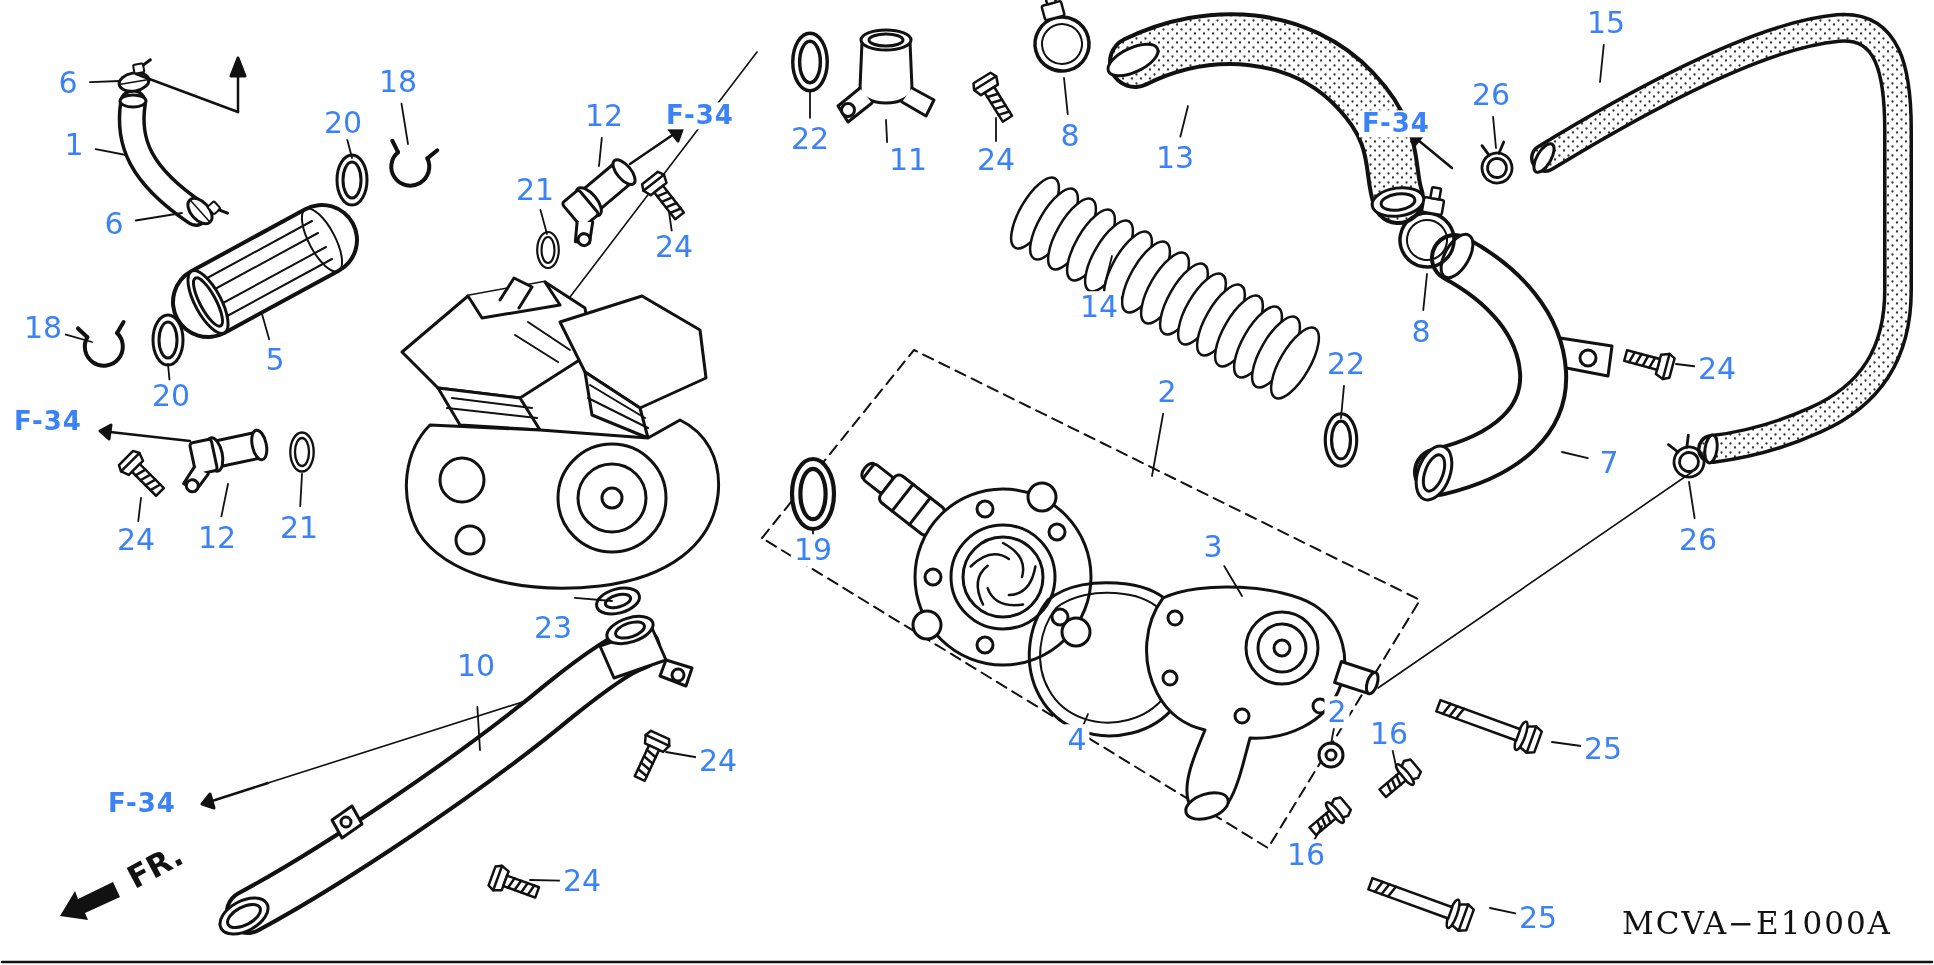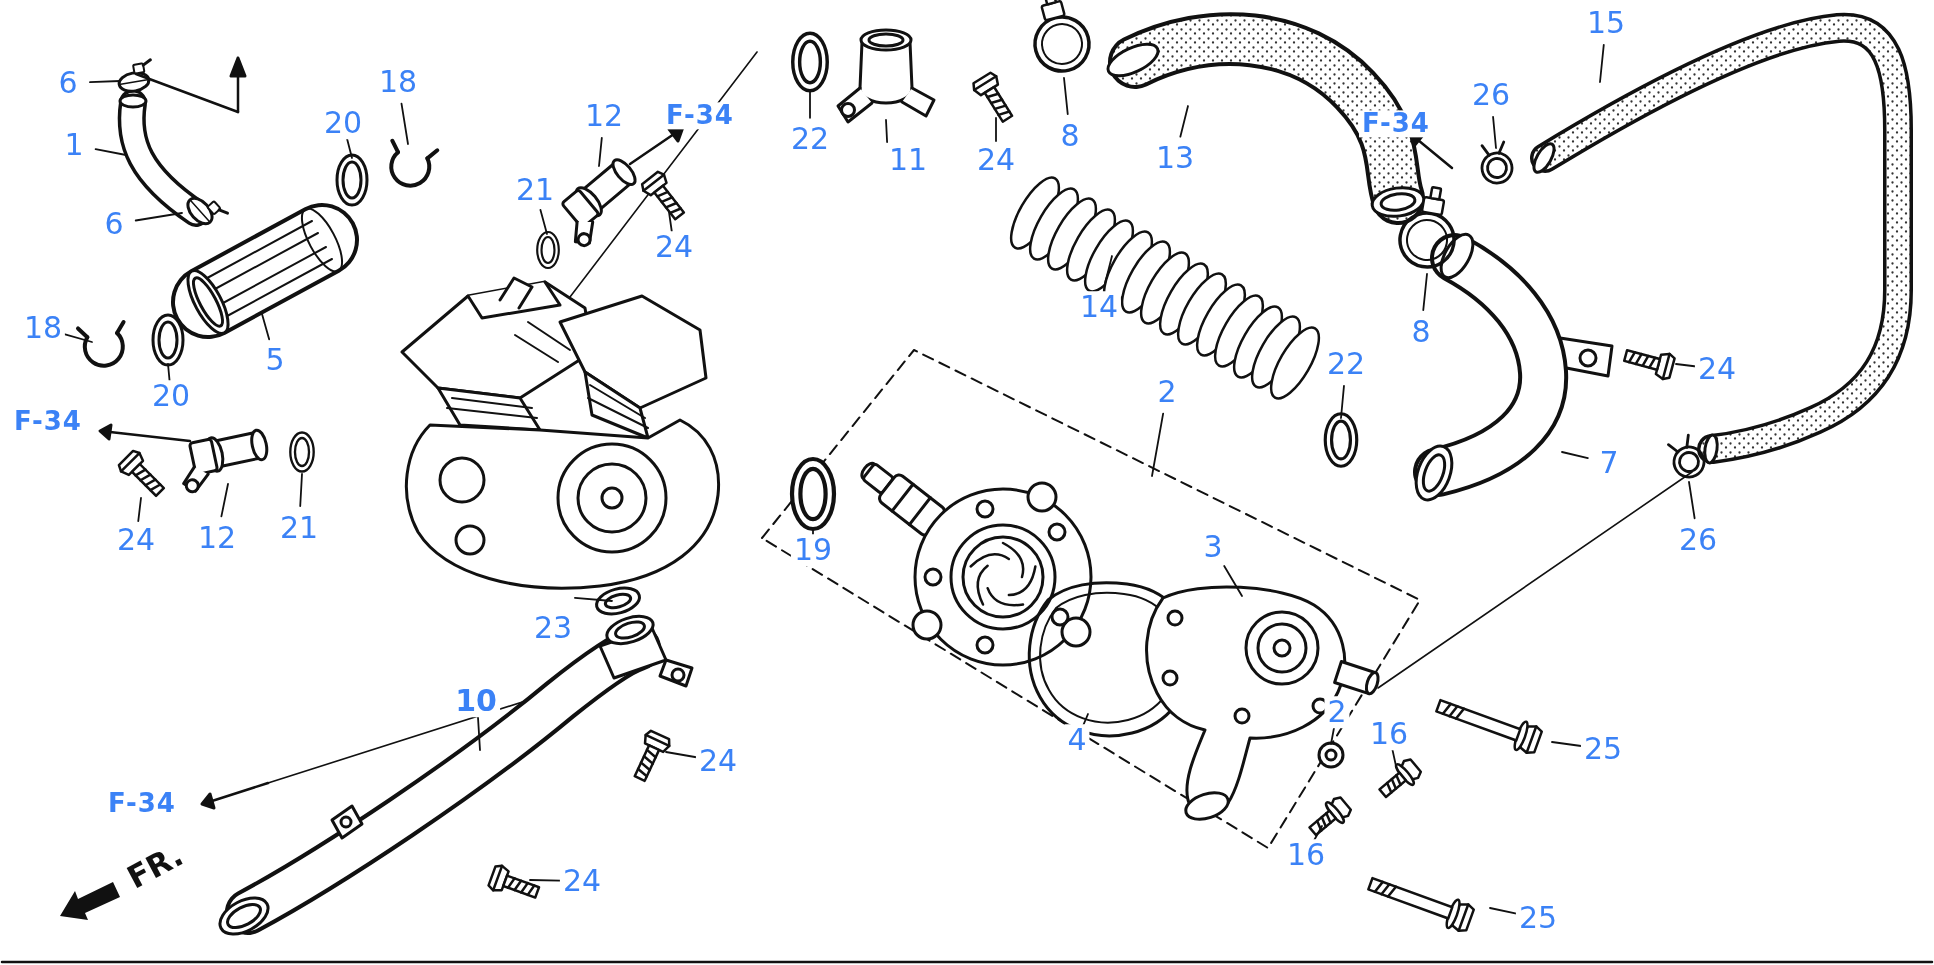--- a/index.html
+++ b/index.html
@@ -395,26 +395,27 @@
       <div class="part-label" style="left: 1099px; top: 307px;">14</div>
       <div class="part-label" style="left: 1421px; top: 332px;">8</div>
       <div class="part-label" style="left: 1346px; top: 364px;">22</div>
       <div class="part-label" style="left: 1717px; top: 369px;">24</div>
       <div class="part-label" style="left: 1609px; top: 463px;">7</div>
       <div class="part-label" style="left: 1167px; top: 392px;">2</div>
       <div class="part-label" style="left: 813px; top: 550px; text-align: center;">19</div>
       <div class="part-label" style="left: 1213px; top: 547px;">3</div>
       <div class="part-label" style="left: 1698px; top: 540px;">26</div>
       <div class="part-label" style="left: 553px; top: 628px;">23</div>
-      <div class="part-label" style="left: 476px; top: 701px; font-weight: bold;">10</div>
+      <div class="part-label" style="left: 476px; top: 666px;">10</div>
       <div class="part-label" style="left: 1077px; top: 740px;">4</div>
       <div class="part-label" style="left: 1337px; top: 712px;">2</div>
       <div class="part-label" style="left: 1389px; top: 734px;">16</div>
       <div class="part-label" style="left: 718px; top: 761px;">24</div>
       <div class="part-label" style="left: 1603px; top: 749px;">25</div>
       <div class="part-label ref" style="left: 142px; top: 804px;">F-34</div>
       <div class="part-label" style="left: 1306px; top: 855px;">16</div>
       <div class="part-label" style="left: 582px; top: 881px;">24</div>
       <div class="part-label" style="left: 1538px; top: 918px;">25</div>
     </div>
 <div id="fr-label">FR.</div>
+<div id="diagram-code">MCVA−E1000A</div>
 
 </div>
 
 </body></html>

